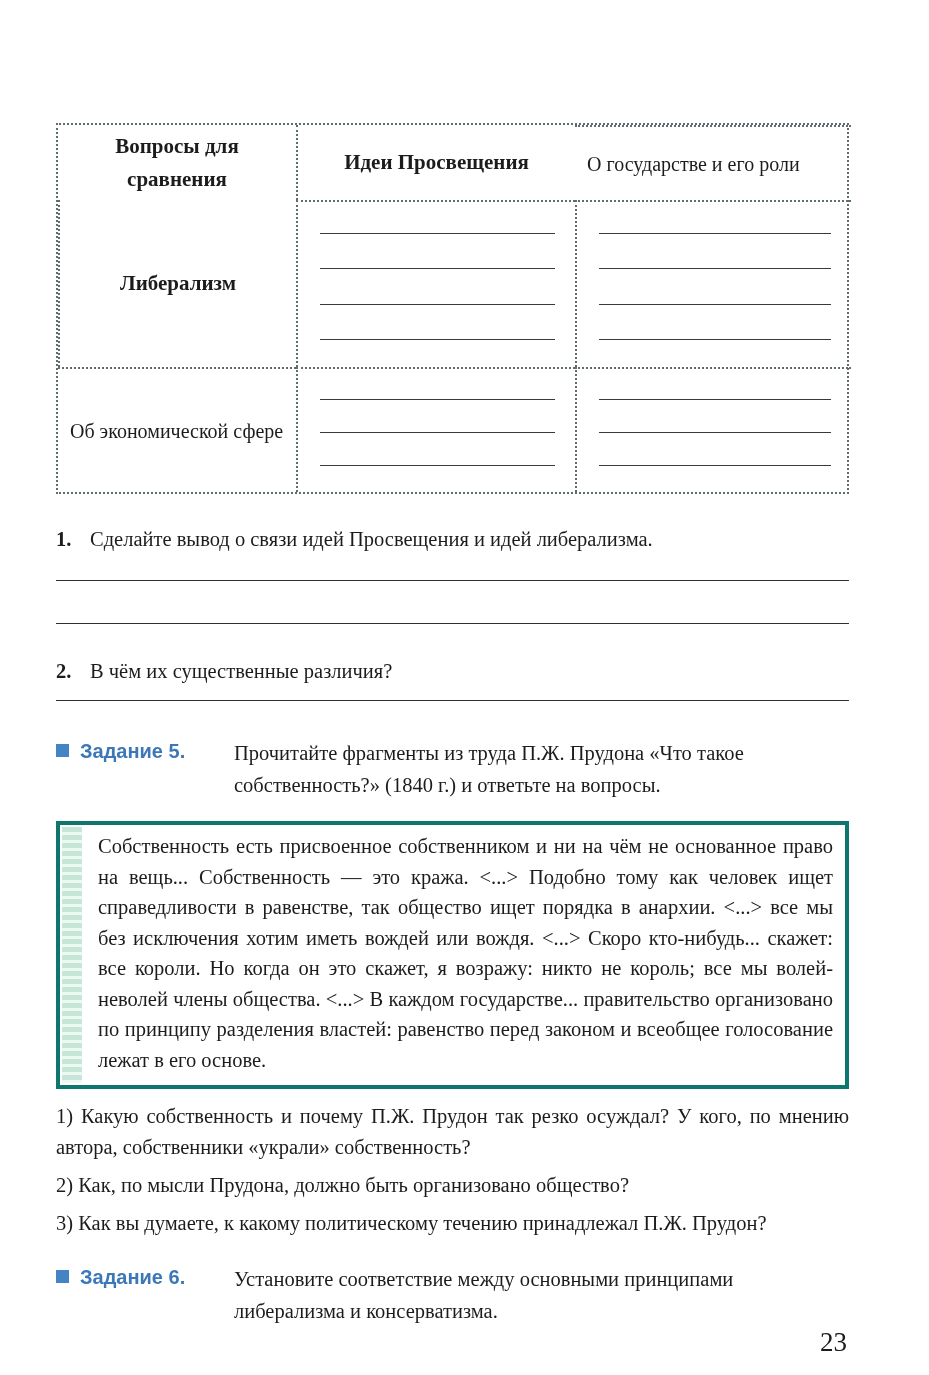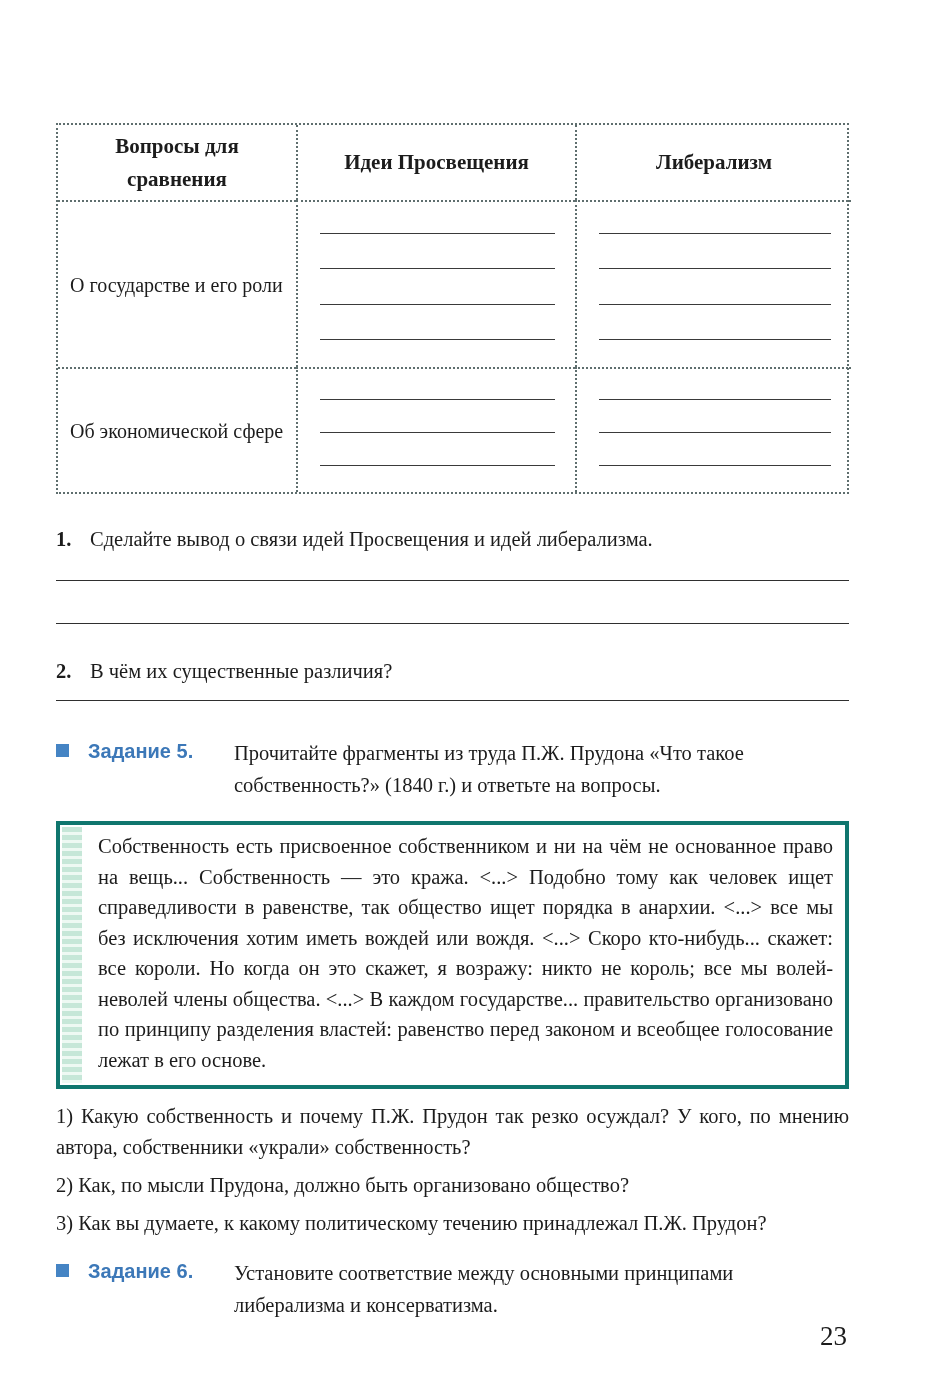--- a/index.html
+++ b/index.html
@@ -46,23 +46,23 @@
   .q-num{font-weight:bold;width:34px;flex:0 0 34px;}
   .q1{margin-top:30px;}
   .q2{margin-top:32px;}
   .ans-line{border-bottom:1.6px solid #2f2f2f;}
   .ans-a{height:26px;}
   .ans-b{height:42px;}
   .ans-c{height:14px;}
 
   
   .task{display:flex;margin-top:36px;}
-  .task6{margin-top:18px;}
+  .task6{margin-top:24px;}
   .task-label{
-    flex:0 0 178px;display:flex;align-items:flex-start;gap:19px;
+    flex:0 0 178px;display:flex;align-items:flex-start;gap:11px;
     font-family:"Liberation Sans", sans-serif;
     font-weight:bold;font-size:20px;line-height:28px;color:#3c78b8;
   }
   .task-bullet{
     width:13px;height:13px;background:#4584c4;margin-top:7px;flex:0 0 13px;
   }
   .task-text{flex:1;font-size:20.5px;line-height:32px;text-align:left;}
 
   
   .quote{
@@ -100,26 +100,26 @@
 <div class="page">
   <div class="content">
 
     <div class="cmp-table">
       <div class="cmp-cell hdr-cell col1 r1">
         <span>Вопросы для сравнения</span>
       </div>
       <div class="cmp-cell hdr-cell col2 r1">
         <span>Идеи Просвещения</span>
       </div>
+      <div class="cmp-cell label-cell col1 r2">
+        <span>О государстве и его роли</span>
+      </div>
+
       <div class="cmp-cell hdr-cell col3 r1">
         <span>Либерализм</span>
-      </div>
-
-      <div class="cmp-cell label-cell col1 r2">
-        <span>О государстве и его роли</span>
       </div>
       <div class="cmp-cell lines-cell col2 r2">
           <div class="wline"></div>
           <div class="wline"></div>
           <div class="wline"></div>
           <div class="wline"></div>
         </div>
       <div class="cmp-cell lines-cell col3 r2">
           <div class="wline"></div>
           <div class="wline"></div>

